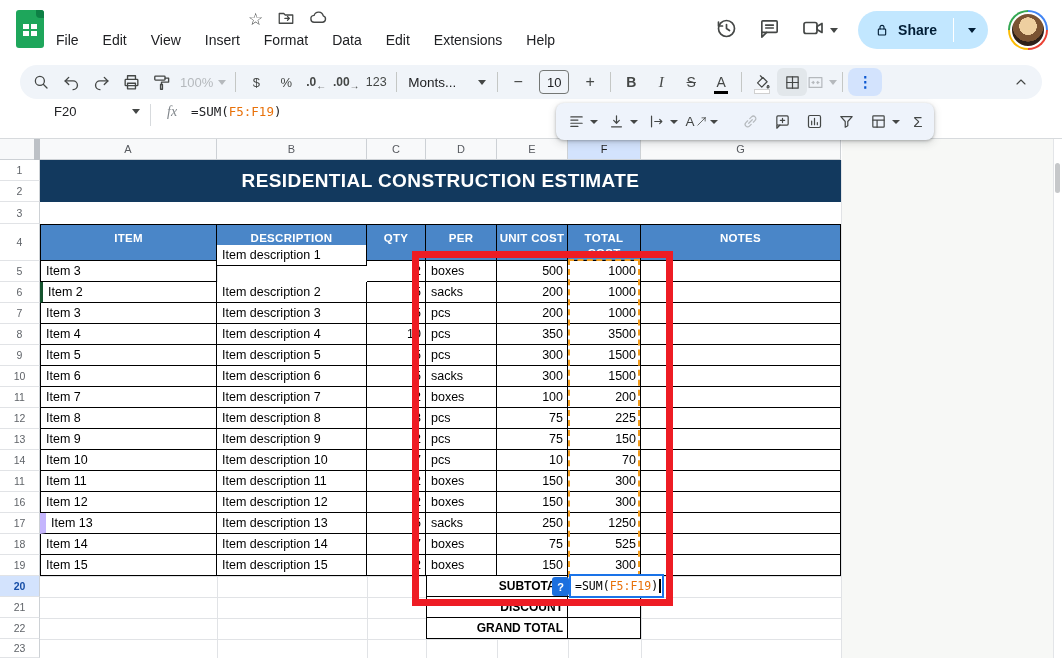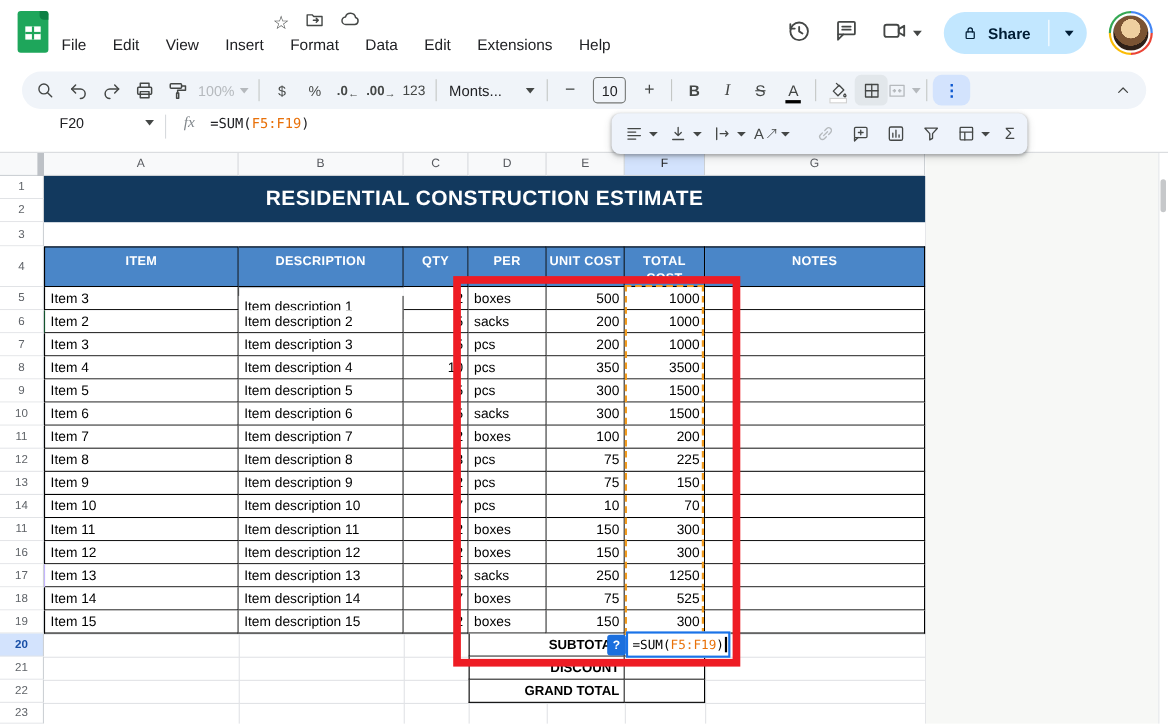--- a/index.html
+++ b/index.html
@@ -200,27 +200,27 @@
       </div>
       <div class="hcell" style="left:568px;top:224px;width:73px;height:37px;">
         <span class="in" style="margin-top: 6px;">TOTAL COST</span>
       </div>
       <div class="hcell" style="left:641px;top:224px;width:200px;height:37px;">
         <span class="in" style="margin-top: 6px;">NOTES</span>
       </div>
     </div>
   <div id="itemrows">
       <div class="cell l" style="left:40px;top:261px;width:177px;height:21px;z-index:3;border-left:1px solid #000;">Item 3</div>
-      <div class="cell l" style="left:217px;top:269px;width:150px;height:21px;z-index:3;">Item description 1</div>
+      <div class="cell l" style="left:217px;top:245px;width:150px;height:21px;z-index:3;">Item description 1</div>
       <div class="cell r" style="left:367px;top:261px;width:59px;height:21px;z-index:3;">2</div>
       <div class="cell l" style="left:426px;top:261px;width:71px;height:21px;z-index:3;">boxes</div>
       <div class="cell r" style="left:497px;top:261px;width:71px;height:21px;z-index:3;">500</div>
       <div class="cell r" style="left:568px;top:261px;width:73px;height:21px;z-index:3;">1000</div>
       <div class="cell l" style="left:641px;top:261px;width:200px;height:21px;z-index:3;"></div>
-      <div class="cell l" style="left:40px;top:282px;width:177px;height:21px;z-index:3;border-left:1px solid #14532d;">Item 2</div>
+      <div class="cell l" style="left:40px;top:282px;width:177px;height:21px;z-index:3;border-left:3px solid #14532d;">Item 2</div>
       <div class="cell l" style="left:217px;top:282px;width:150px;height:21px;z-index:3;">Item description 2</div>
       <div class="cell r" style="left:367px;top:282px;width:59px;height:21px;z-index:3;">5</div>
       <div class="cell l" style="left:426px;top:282px;width:71px;height:21px;z-index:3;">sacks</div>
       <div class="cell r" style="left:497px;top:282px;width:71px;height:21px;z-index:3;">200</div>
       <div class="cell r" style="left:568px;top:282px;width:73px;height:21px;z-index:3;">1000</div>
       <div class="cell l" style="left:641px;top:282px;width:200px;height:21px;z-index:3;"></div>
       <div class="cell l" style="left:40px;top:303px;width:177px;height:21px;z-index:3;border-left:1px solid #000;">Item 3</div>
       <div class="cell l" style="left:217px;top:303px;width:150px;height:21px;z-index:3;">Item description 3</div>
       <div class="cell r" style="left:367px;top:303px;width:59px;height:21px;z-index:3;">5</div>
       <div class="cell l" style="left:426px;top:303px;width:71px;height:21px;z-index:3;">pcs</div>
@@ -283,21 +283,21 @@
       <div class="cell r" style="left:497px;top:471px;width:71px;height:21px;z-index:3;">150</div>
       <div class="cell r" style="left:568px;top:471px;width:73px;height:21px;z-index:3;">300</div>
       <div class="cell l" style="left:641px;top:471px;width:200px;height:21px;z-index:3;"></div>
       <div class="cell l" style="left:40px;top:492px;width:177px;height:21px;z-index:3;border-left:1px solid #000;">Item 12</div>
       <div class="cell l" style="left:217px;top:492px;width:150px;height:21px;z-index:3;">Item description 12</div>
       <div class="cell r" style="left:367px;top:492px;width:59px;height:21px;z-index:3;">2</div>
       <div class="cell l" style="left:426px;top:492px;width:71px;height:21px;z-index:3;">boxes</div>
       <div class="cell r" style="left:497px;top:492px;width:71px;height:21px;z-index:3;">150</div>
       <div class="cell r" style="left:568px;top:492px;width:73px;height:21px;z-index:3;">300</div>
       <div class="cell l" style="left:641px;top:492px;width:200px;height:21px;z-index:3;"></div>
-      <div class="cell l" style="left:40px;top:513px;width:177px;height:21px;z-index:3;border-left:1px solid #c4b5fd;">Item 13</div>
+      <div class="cell l" style="left:40px;top:513px;width:177px;height:21px;z-index:3;border-left:6px solid #c4b5fd;">Item 13</div>
       <div class="cell l" style="left:217px;top:513px;width:150px;height:21px;z-index:3;">Item description 13</div>
       <div class="cell r" style="left:367px;top:513px;width:59px;height:21px;z-index:3;">5</div>
       <div class="cell l" style="left:426px;top:513px;width:71px;height:21px;z-index:3;">sacks</div>
       <div class="cell r" style="left:497px;top:513px;width:71px;height:21px;z-index:3;">250</div>
       <div class="cell r" style="left:568px;top:513px;width:73px;height:21px;z-index:3;">1250</div>
       <div class="cell l" style="left:641px;top:513px;width:200px;height:21px;z-index:3;"></div>
       <div class="cell l" style="left:40px;top:534px;width:177px;height:21px;z-index:3;border-left:1px solid #000;">Item 14</div>
       <div class="cell l" style="left:217px;top:534px;width:150px;height:21px;z-index:3;">Item description 14</div>
       <div class="cell r" style="left:367px;top:534px;width:59px;height:21px;z-index:3;">7</div>
       <div class="cell l" style="left:426px;top:534px;width:71px;height:21px;z-index:3;">boxes</div>

